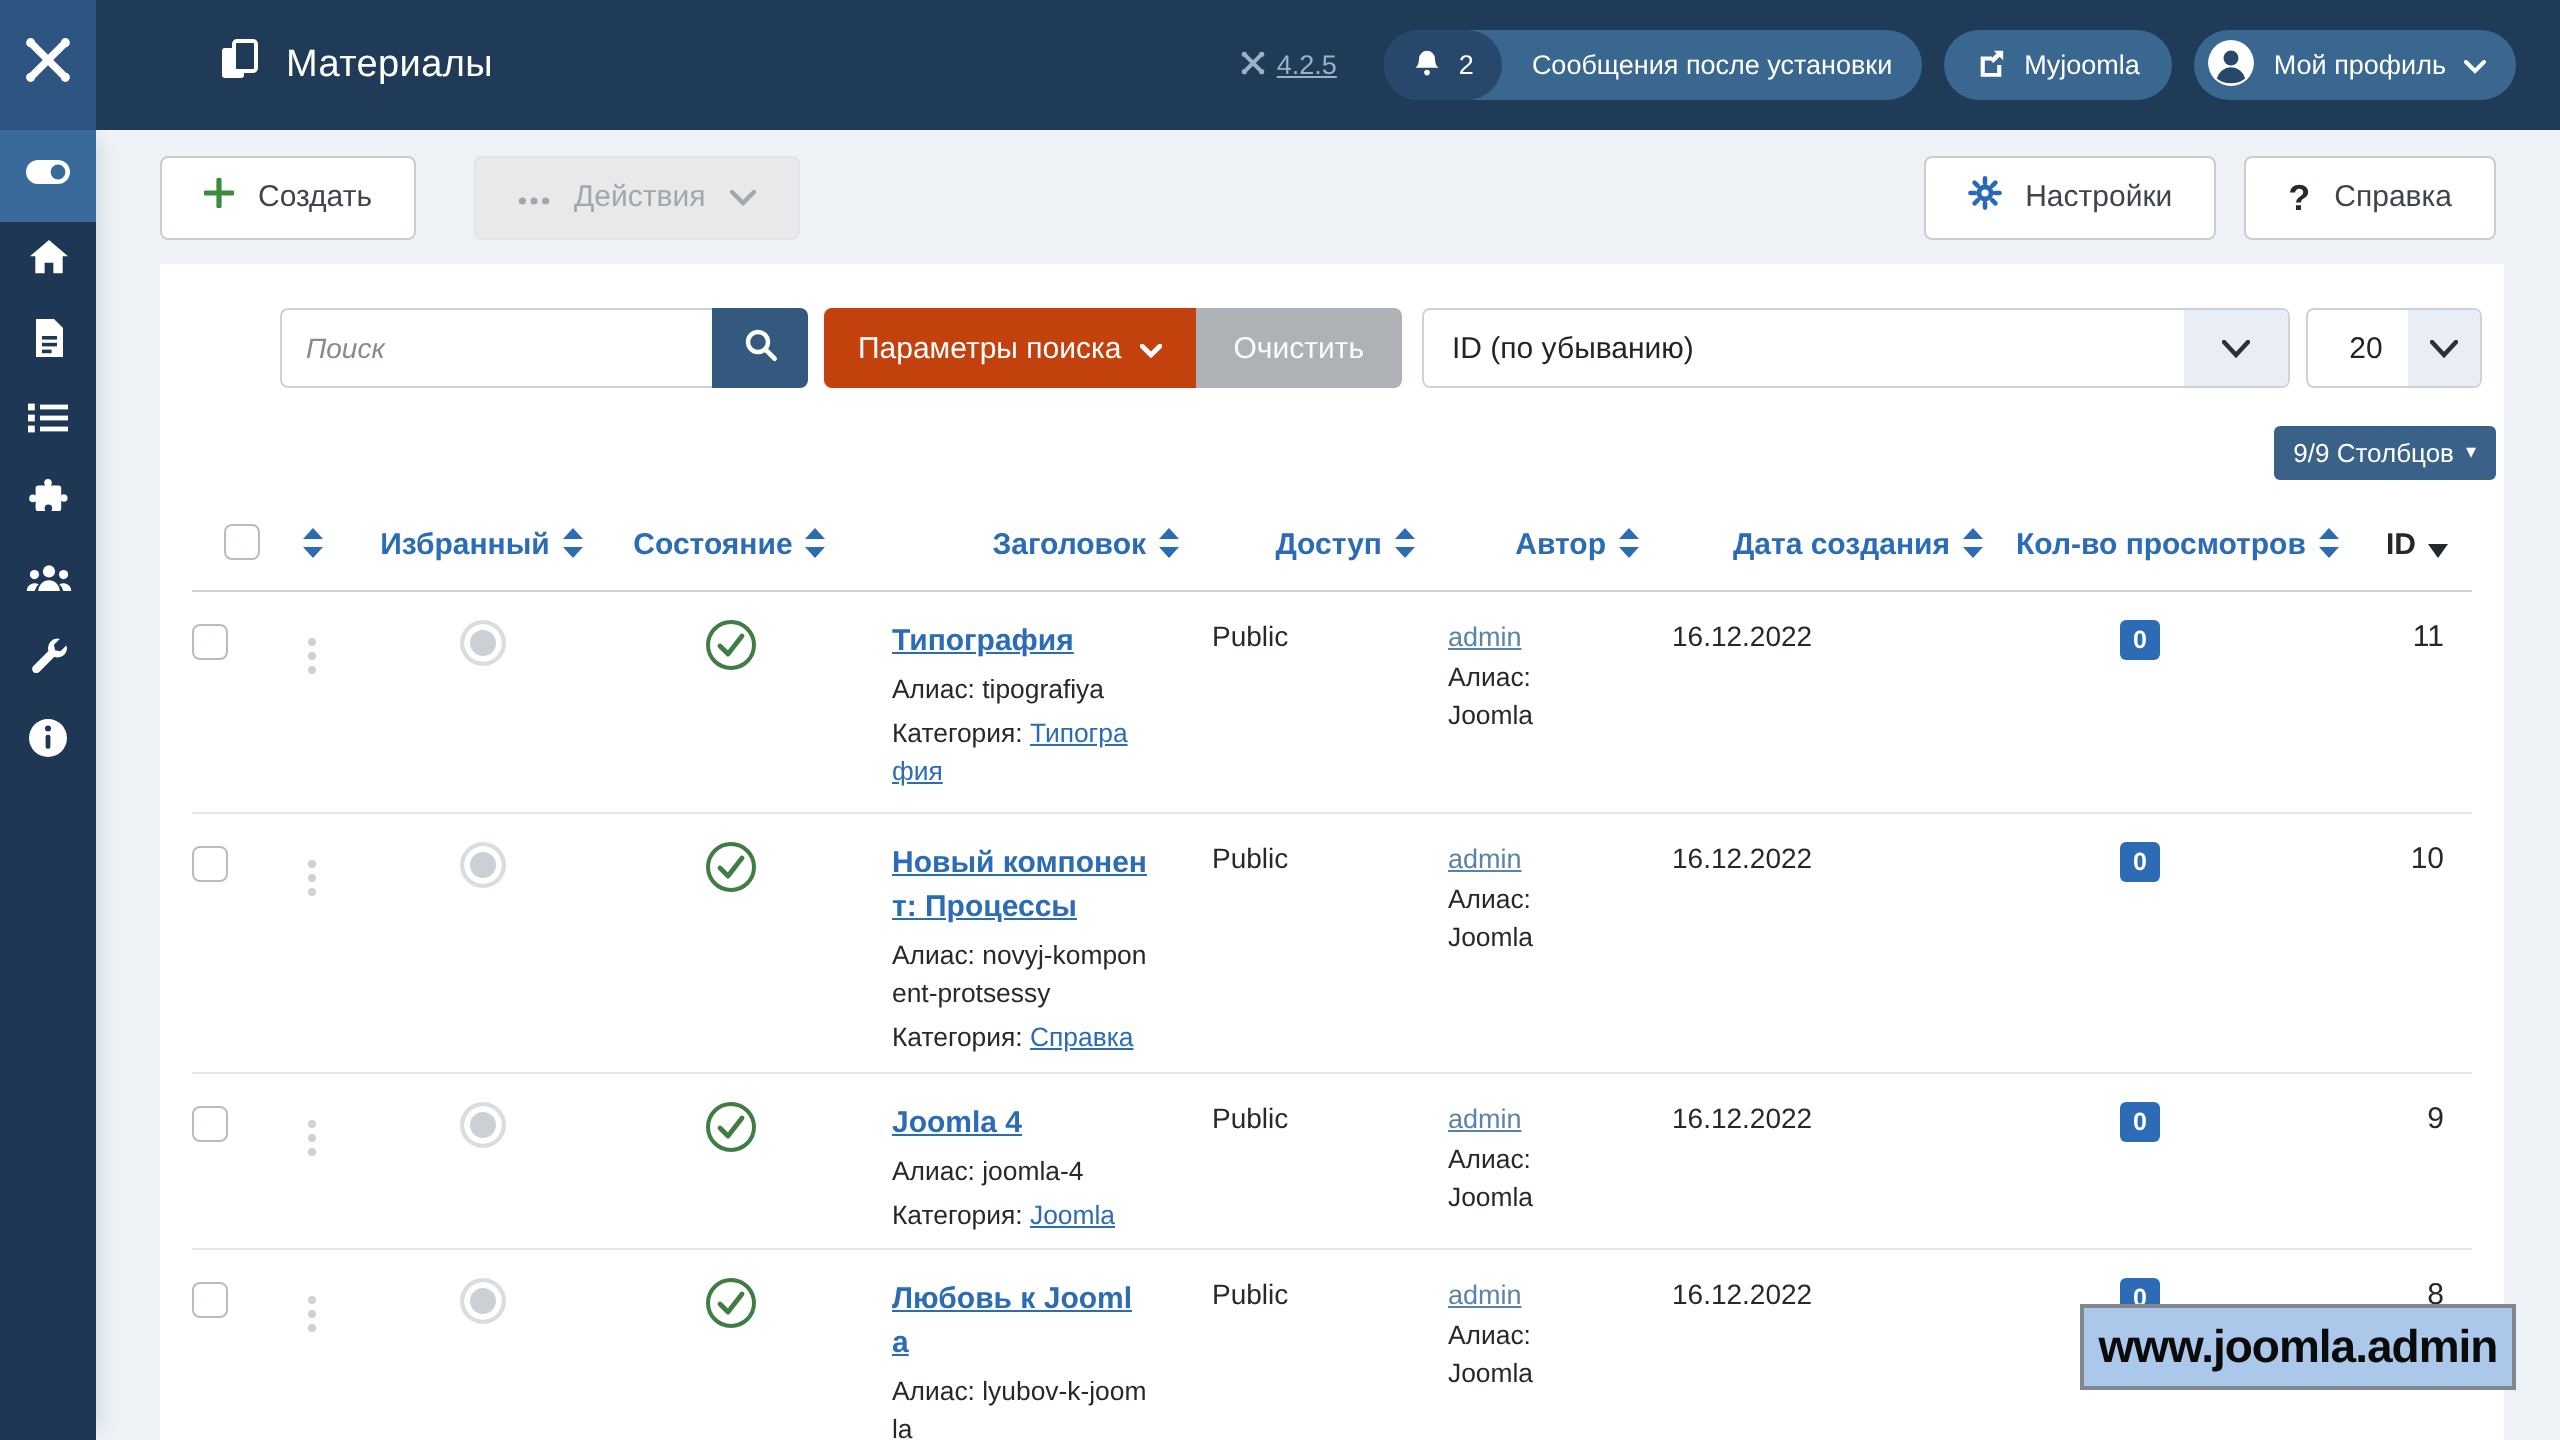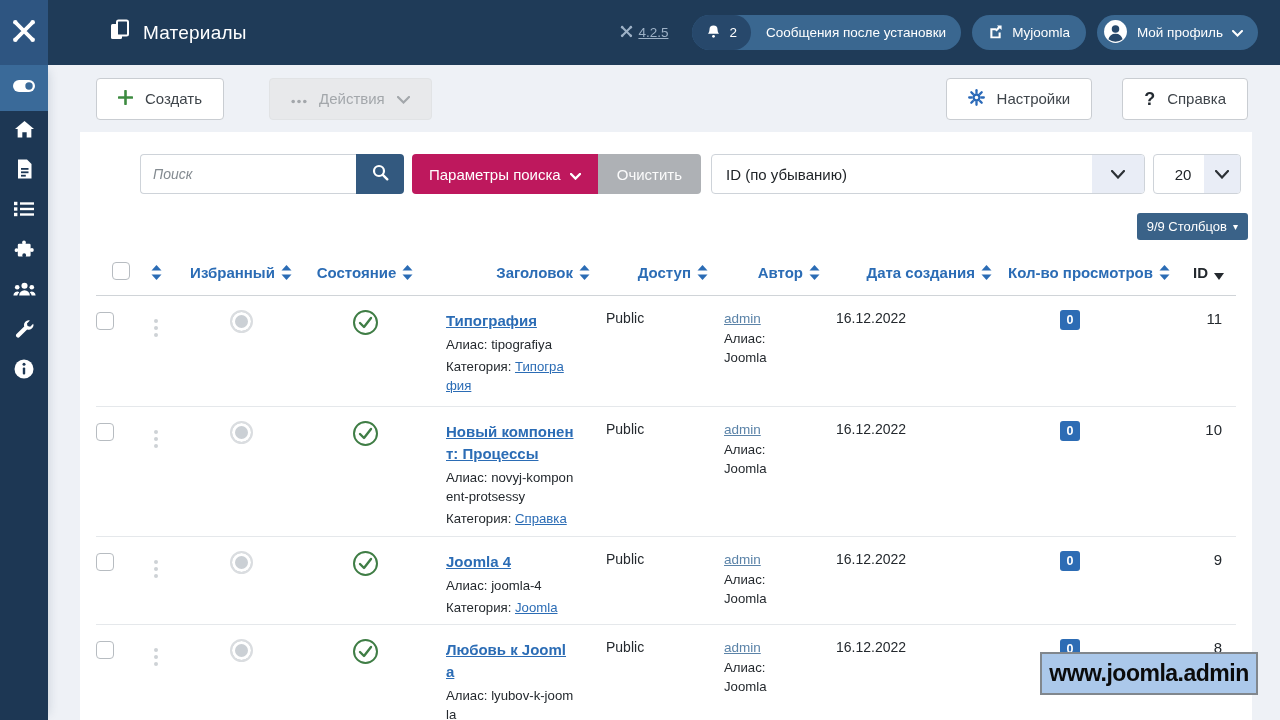--- a/index.html
+++ b/index.html
@@ -22,30 +22,30 @@
   .pill.simple { padding:0 16px; gap:9px; }
   .pill.profile { padding:0 15px 0 6px; gap:9px; }
   
   .sidebar { position:absolute; left:0; top:65px; width:48px; height:655px; background:#1d3754; z-index:2; box-shadow:6px 0 10px -6px rgba(30,50,80,.18); }
   .side-item { width:48px; height:40px; display:flex; align-items:center; justify-content:center; cursor:pointer; }
   .side-item.toggle { height:46px; background:#3a6a99; }
   
   .toolbar { position:absolute; left:48px; top:65px; width:1232px; height:67px; display:flex; align-items:center; padding:0 32px; z-index:1; }
   .toolbar-left { display:flex; gap:29px; }
   .toolbar-right { margin-left:auto; display:flex; gap:14px; }
-  .btn { height:42px; display:flex; align-items:center; gap:12px; background:#fff; border:1px solid #c9cdd2; border-radius:4px; padding:0 21px; font-size:15px; color:#3f454b; cursor:pointer; white-space:nowrap;margin-left:16px; }
+  .btn { height:42px; display:flex; align-items:center; gap:12px; background:#fff; border:1px solid #c9cdd2; border-radius:4px; padding:0 21px; font-size:15px; color:#3f454b; cursor:pointer; white-space:nowrap; }
   .btn.disabled { background:#e8e9eb; border-color:#e1e3e5; color:#a3a7ab; cursor:default; }
   .qmark { font-size:18px; font-weight:700; color:#232a31; line-height:1; }
   
   .card { position:absolute; left:80px; top:132px; width:1172px; height:588px; background:#fff; z-index:1; }
   .filterbar { display:flex; margin:22px 4px 0 60px; height:40px; }
   .search-input { width:216px; height:40px; border:1px solid #ced3d9; border-right:none; border-radius:4px 0 0 4px; padding:0 12px; font-size:14px; color:#333; outline:none; font-family:"Liberation Sans",sans-serif; }
   .search-input::placeholder { color:#848b91; font-style:italic; }
   .search-btn { width:48px; height:40px; background:#33597f; border:none; border-radius:0 4px 4px 0; display:flex; align-items:center; justify-content:center; cursor:pointer; }
-  .params-btn { margin-left:8px; height:40px; background:#be185d; color:#fff; font-size:15px; padding:0 17px; display:flex; align-items:center; gap:9px; border:none; border-radius:4px 0 0 4px; cursor:pointer; white-space:nowrap; }
+  .params-btn { margin-left:8px; height:40px; background:#c2410c; color:#fff; font-size:15px; padding:0 17px; display:flex; align-items:center; gap:9px; border:none; border-radius:4px 0 0 4px; cursor:pointer; white-space:nowrap; }
   .clear-btn { height:40px; background:#aeb1b5; color:#fbfbfb; font-size:15px; padding:0 19px; border:none; border-radius:0 4px 4px 0; cursor:pointer; white-space:nowrap; }
   .select { display:flex; height:40px; border:1px solid #ced3d9; border-radius:4px; overflow:hidden; background:#fff; cursor:pointer; }
   .select.sort { margin-left:10px; width:434px; }
   .select.limit { margin-left:8px; width:88px; }
   .select-value { flex:1; display:flex; align-items:center; padding:0 14px; font-size:15px; color:#212529; white-space:nowrap; }
   .select.limit .select-value { justify-content:center; padding:0 4px 0 12px; }
   .select-chev { width:52px; background:#e9edf6; display:flex; align-items:center; justify-content:center; }
   .select.limit .select-chev { width:36px; }
   .columns-row { display:flex; justify-content:flex-end; margin-top:19px; padding-right:4px; }
   .columns-btn { height:27px; background:#3a6288; color:#fff; font-size:13px; border:none; border-radius:3px; padding:0 10px; display:flex; align-items:center; gap:6px; cursor:pointer; }

